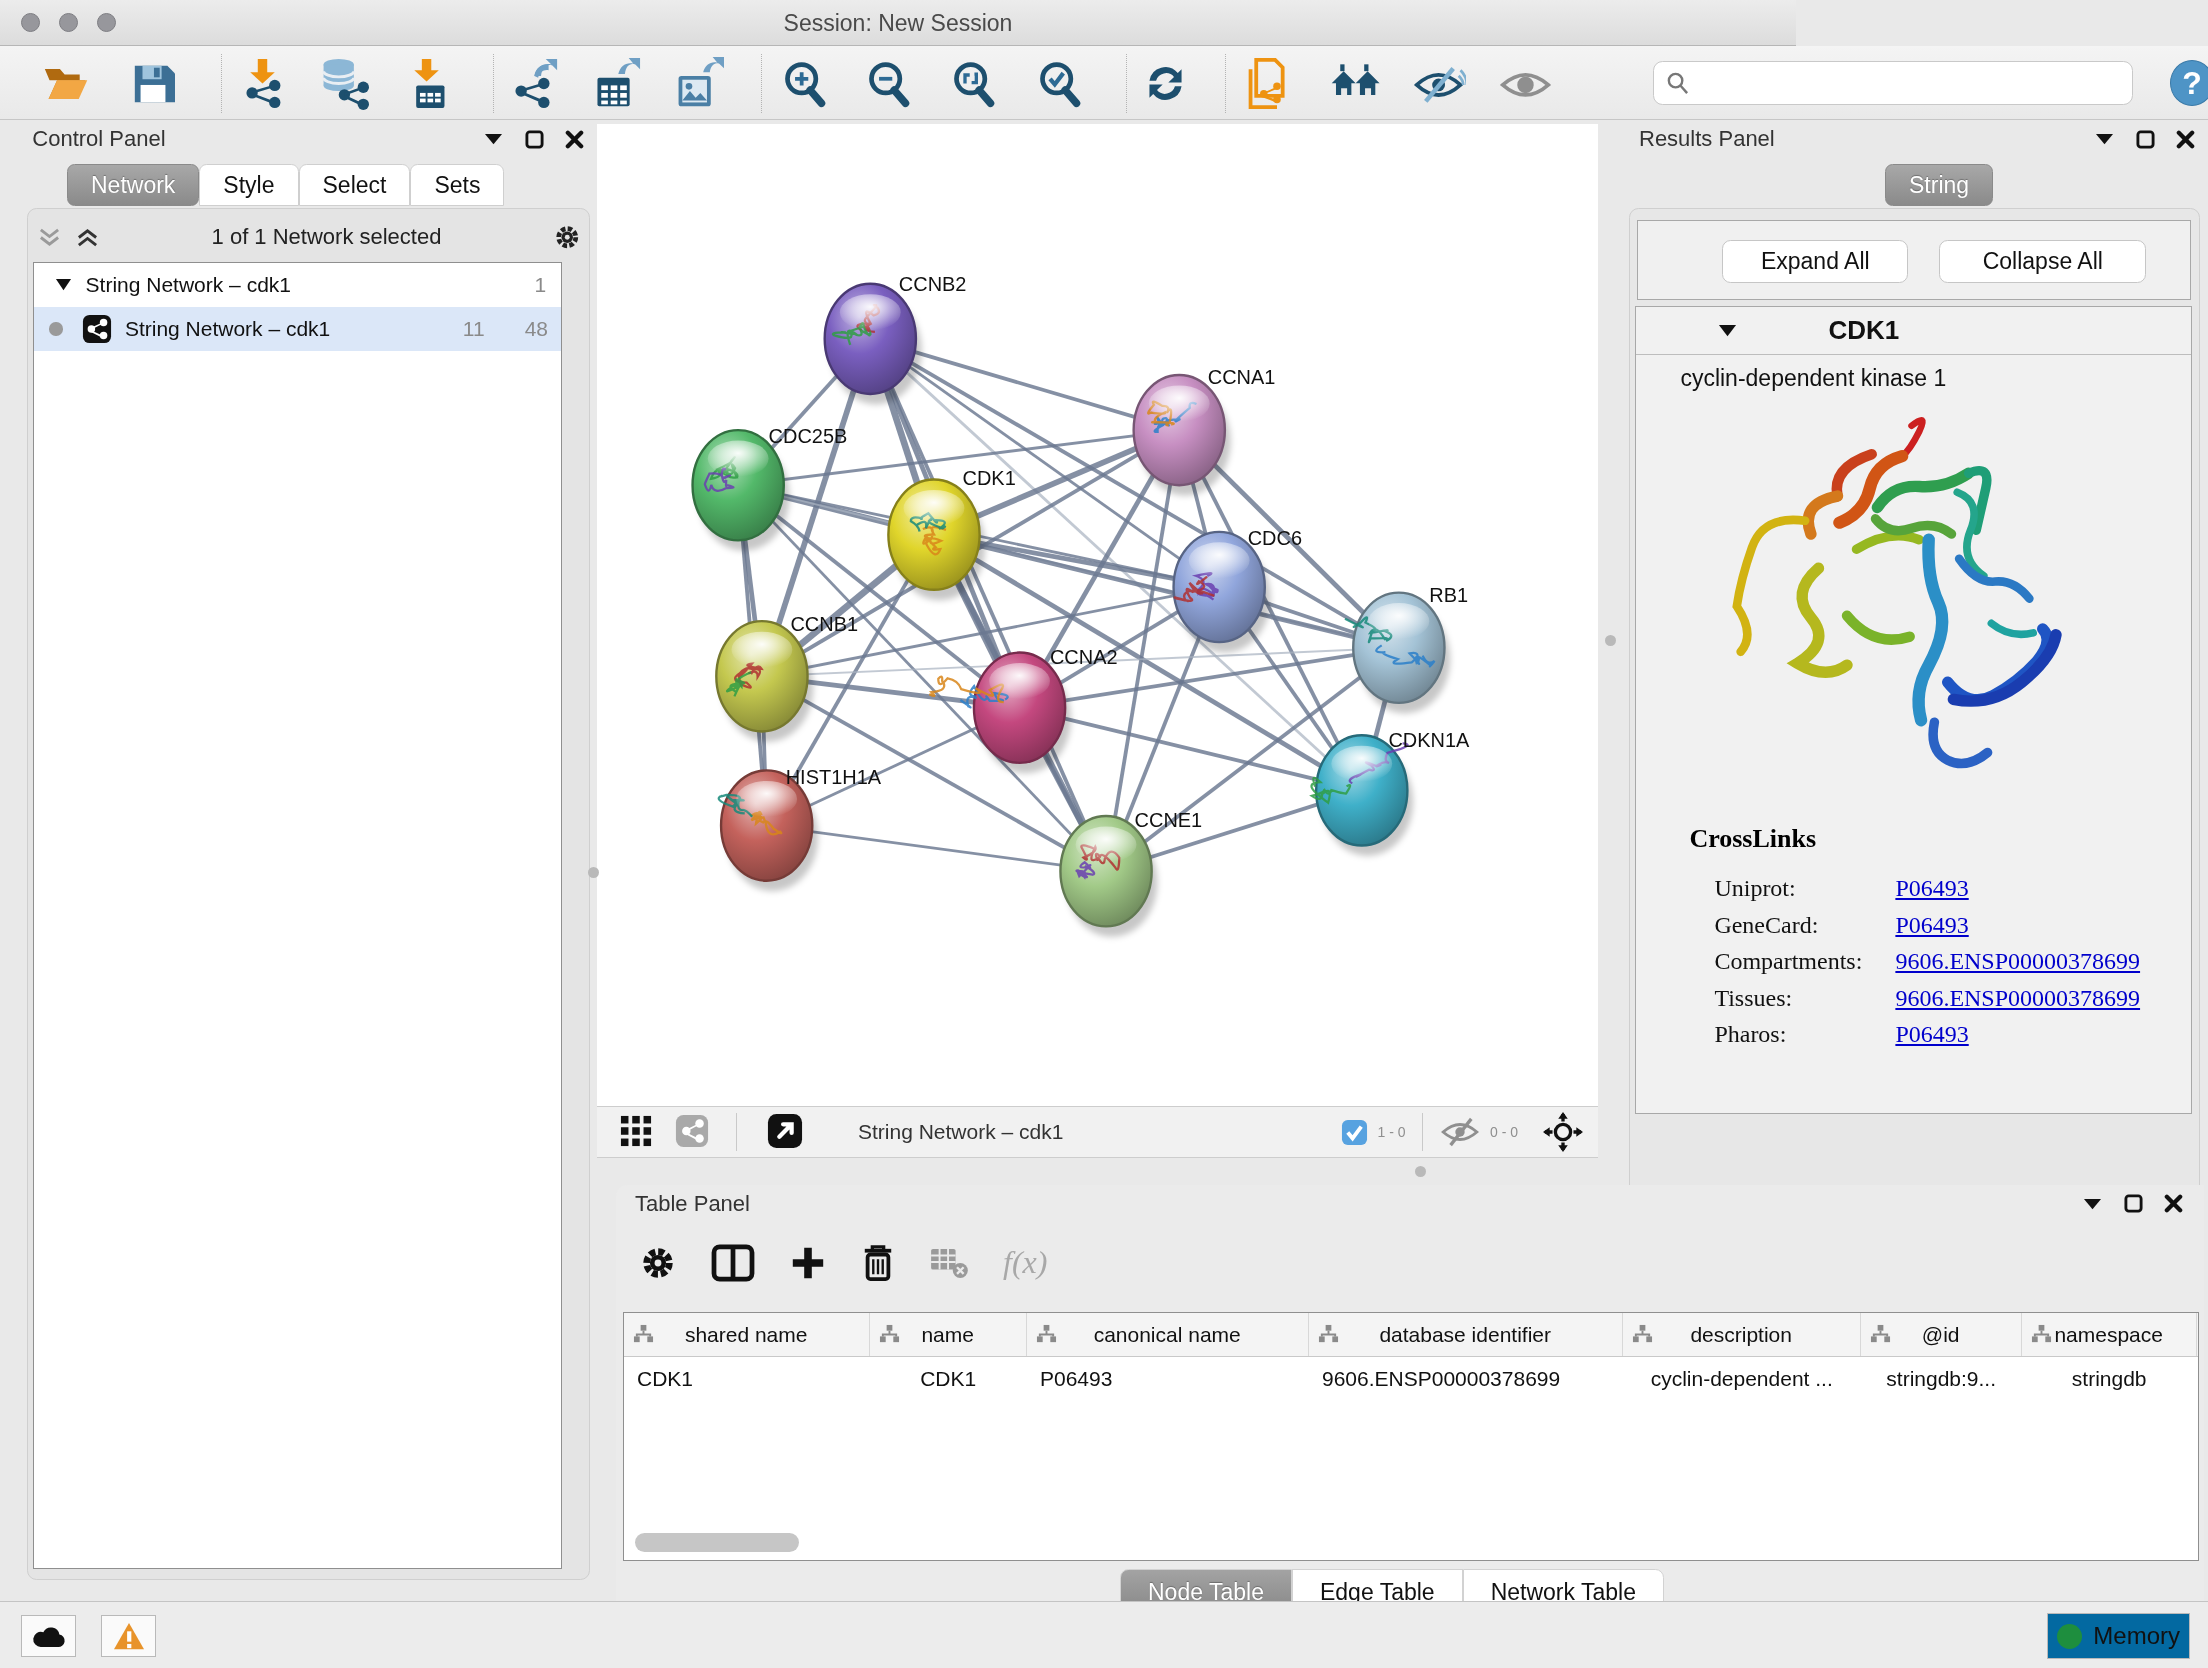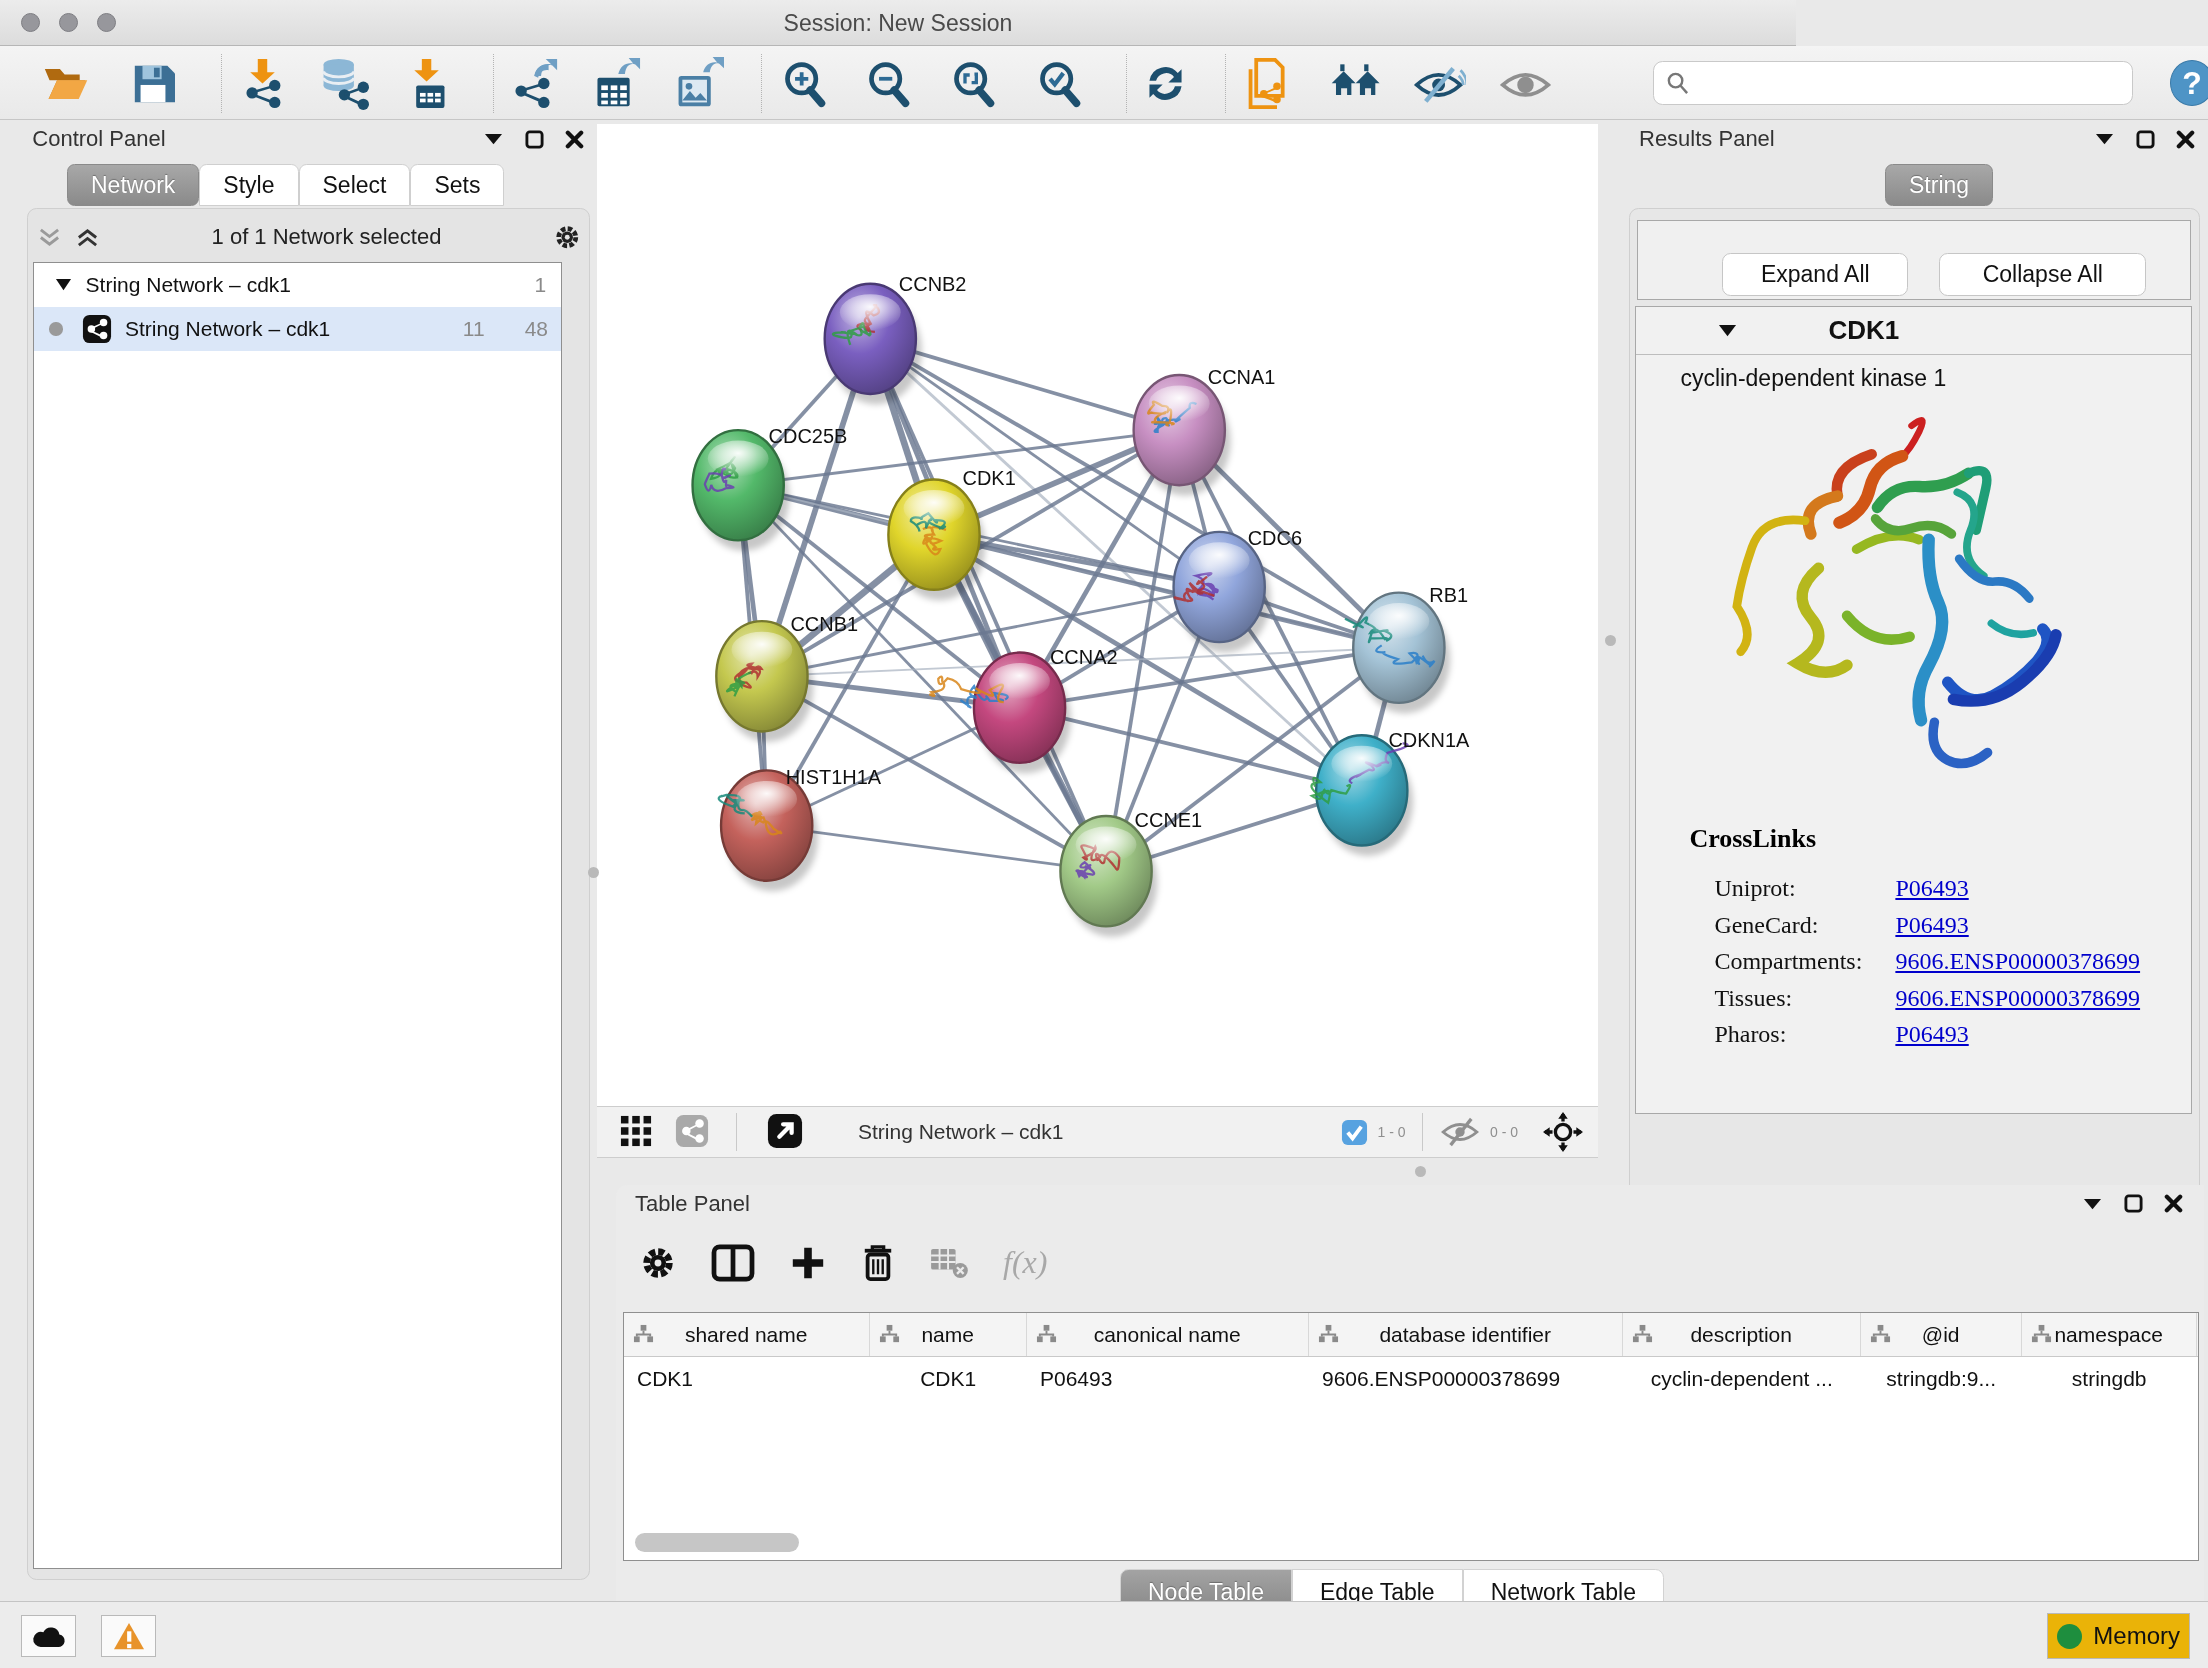--- a/index.html
+++ b/index.html
@@ -52,21 +52,21 @@
   #net-title { font-size:21px; color:#333; }
   .count-txt { font-size:14px; color:#8f8f8f; }
 
   
   #results-panel { position:absolute; left:1622px; top:126px; width:583px; height:1463px; }
   #rp-tab { position:absolute; left:235px; top:38px;padding-left:28px; }
   #rp-body { position:absolute; left:6.7px; top:82px; width:571px; height:1379px; background:#e7e7e7;
     border:1px solid #cfcfcf; border-radius:9.5px 9.5px 0 0; }
   #rp-expandbox { position:absolute; left:7.6px; top:11.4px; width:554px; height:80px; background:#f0f0f0; border:1.9px solid #a8a8a8; }
   .rp-btn { position:absolute; top:19px; height:43px; background:#fff; border:1px solid #c6c6c6; border-radius:8.6px;
-    font-size:23px; display:flex; align-items:center; justify-content:center; color:#111;margin-top:13px; }
+    font-size:23px; display:flex; align-items:center; justify-content:center; color:#111; }
   #cdk1-box { position:absolute; left:5.7px; top:97px; width:557px; height:808px; background:#f1f1f1; border:1.9px solid #a8a8a8; }
   #cdk1-head { height:48px; border-bottom:1.9px solid #bdbdbd; display:flex; align-items:center; }
   #cdk1-title { font-size:26px; font-weight:bold; color:#111; }
   #cdk1-desc { font-size:23px; color:#111; padding:9.5px 0 0 44px; }
   .serif { font-family:"Liberation Serif","DejaVu Serif",serif; }
   #crosslinks-head { font-size:26px; font-weight:bold; color:#000; margin:15px 0 21px 53px; }
   .cl-row { display:flex; margin:9.5px 0 0 78px; font-size:24px; }
   .cl-label { width:181px; color:#111; }
   .cl-link { color:#0000cc; text-decoration:underline; }
 
@@ -87,21 +87,21 @@
   #tp-tabs { position:absolute; left:504px; top:384px; }
   .tp-tab { display:inline-block; font-size:23px; padding:8.6px 27px; background:#fff; border:1px solid #d2d2d2; color:#111; }
   .tp-tab:first-child { border-radius:8.6px 0 0 8.6px; }
   .tp-tab:last-child { border-radius:0 8.6px 8.6px 0; }
   .tp-tab.selected { background:linear-gradient(#a3a3a3,#878787); color:#fff; text-shadow:0 -1px 1px rgba(0,0,0,.3); }
 
   
   #statusbar { position:absolute; left:0; top:1601px; width:2208px; height:68px; background:#ececec; border-top:1px solid #c4c4c4; }
   .sb-btn { position:absolute; top:13.3px; height:42px; background:#fafafa; border:1.9px solid #b9b9b9;
     display:flex; align-items:center; justify-content:center; }
-  #memory-btn { position:absolute; left:2047px; top:11.4px; width:143px; height:46px; background:#eab308; border:1.9px solid #b9b9b9;
+  #memory-btn { position:absolute; left:2047px; top:11.4px; width:143px; height:46px; background:#0369a1; border:1.9px solid #b9b9b9;
     display:flex; align-items:center; justify-content:center; gap:11.4px; font-size:24px; color:#111; }
   #memory-dot { width:25px; height:25px; border-radius:50%; background:#1e8e3e; }
 
   .split-dot { position:absolute; width:11.4px; height:11.4px; border-radius:50%; background:#b9b9b9; }
   .winctl { display:flex; align-items:center; gap:21px; }
 </style>
 </head>
 <body>
 
 <div id="titlebar">

